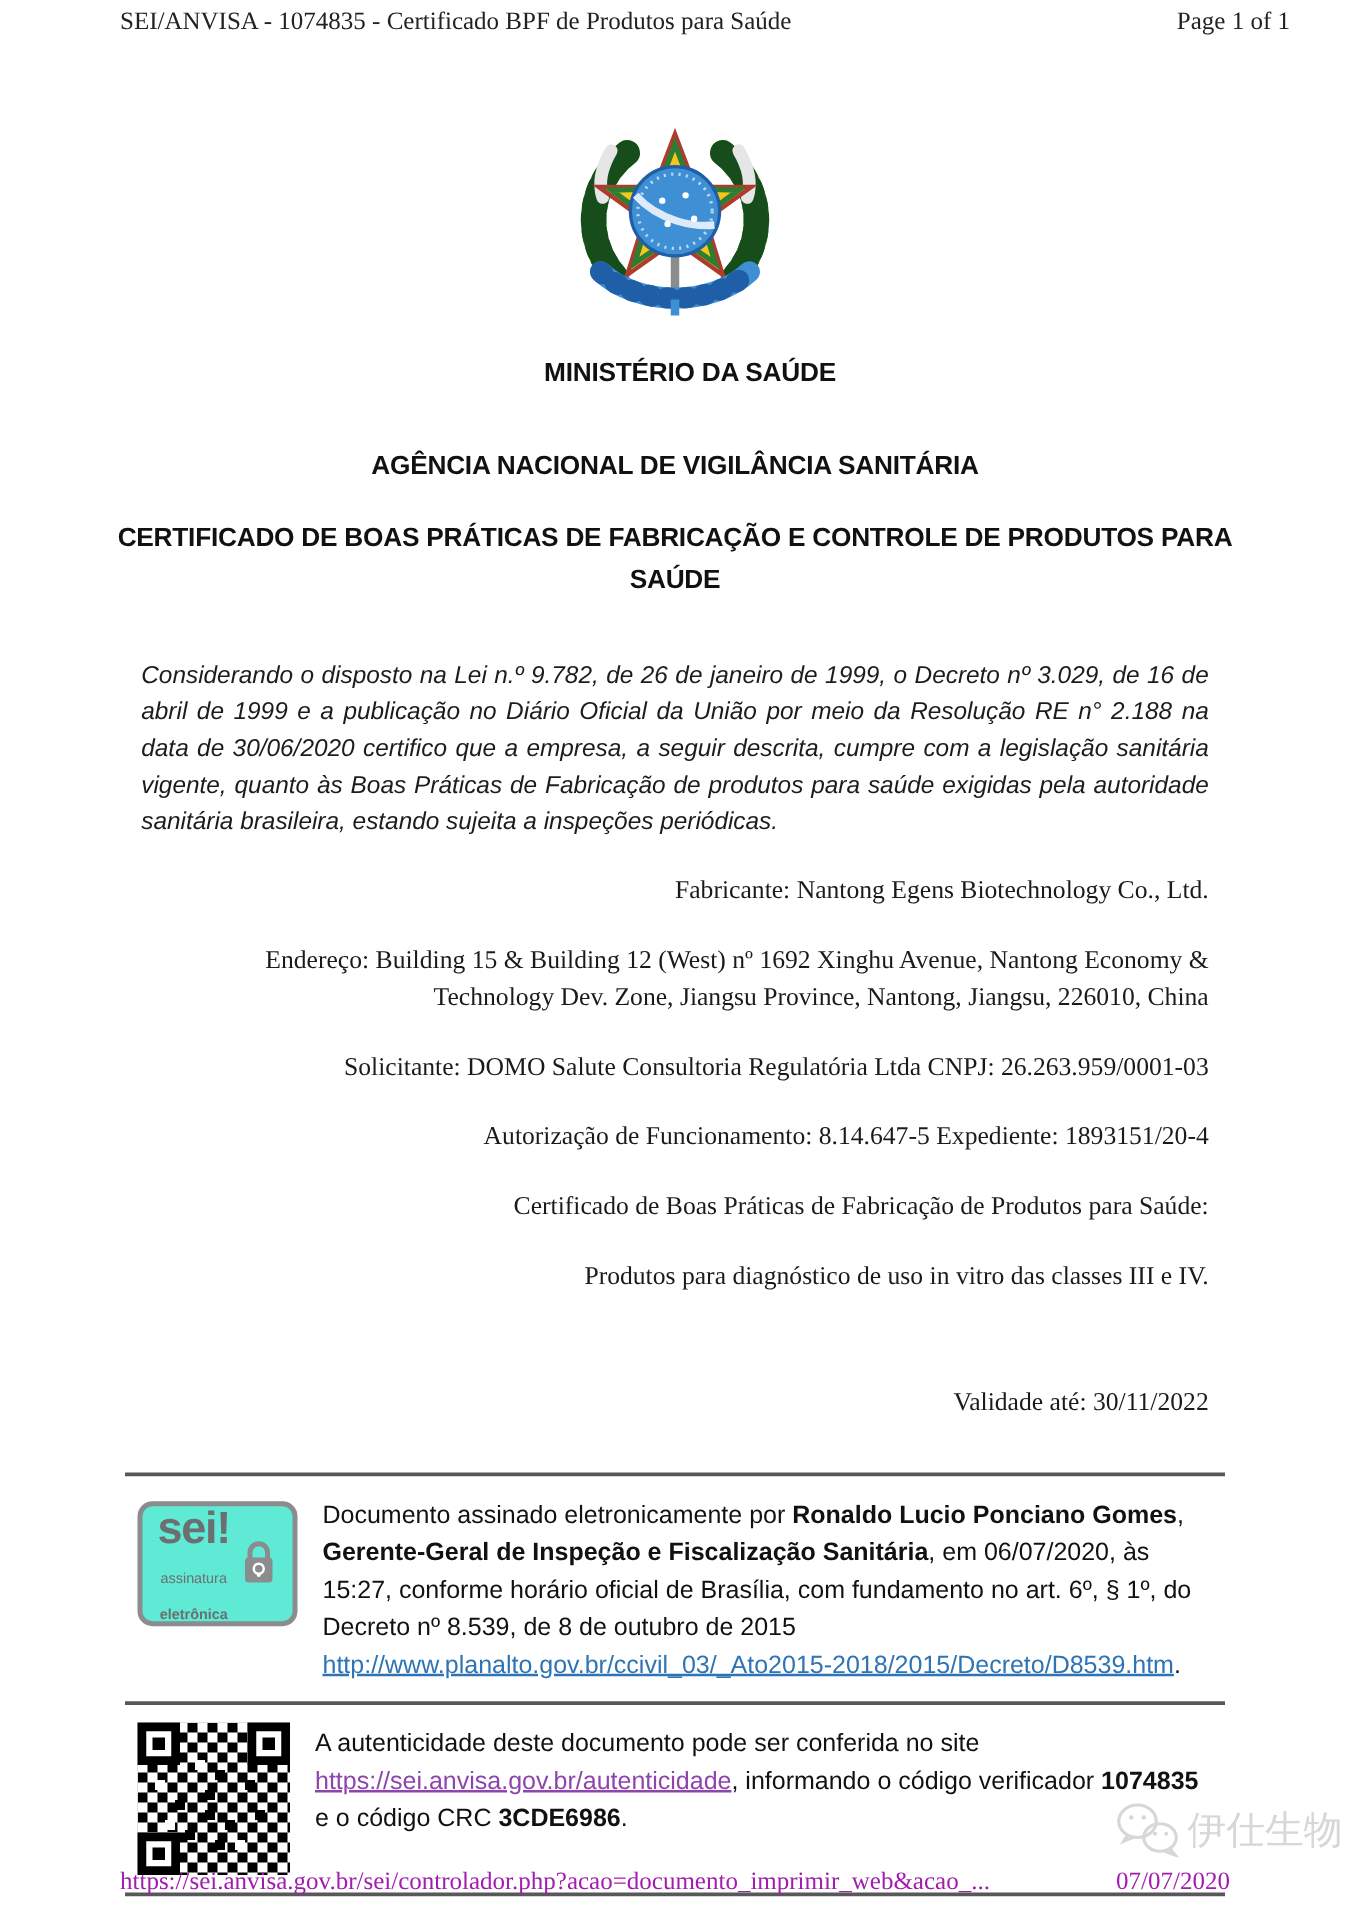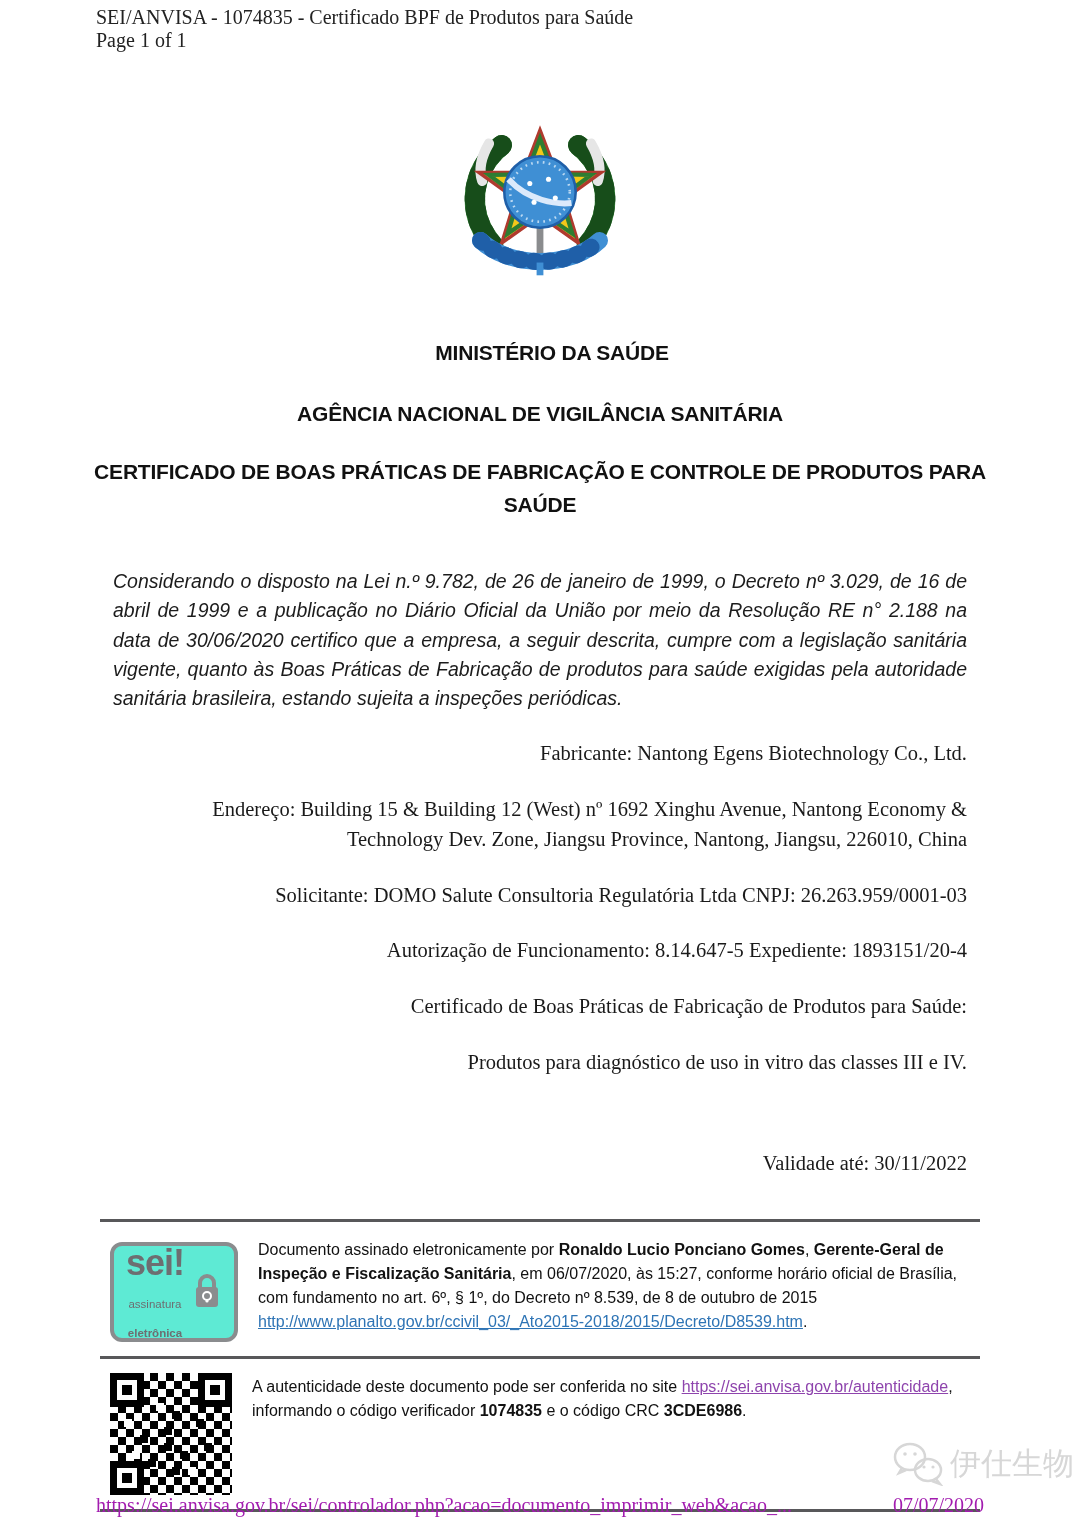--- a/index.html
+++ b/index.html
@@ -5,56 +5,56 @@
   * { margin:0; padding:0; box-sizing:border-box; }
   html,body { background:#ffffff; }
   .page {
     position:relative; width:1080px; height:1527px; margin:0 auto;
     background:#ffffff; overflow:hidden;
     font-family:"Liberation Serif", serif; color:#1a1a1a;
   }
   
   .hdr {
     display:flex; justify-content:space-between;
-    padding:6px 107px 0 96px; font-size:20px; color:#222;flex-direction:column;
+    padding:6px 48px 0 96px; font-size:20px; color:#222;
   }
   .ftr {
     position:absolute; left:96px; right:96px; bottom:10px;
     display:flex; justify-content:space-between; font-size:20px; color:#a21caf;
   }
   
   .arms { display:block; margin:66px auto 0 auto; width:170px; height:165px; }
   
   .h-sans {
     font-family:"Liberation Sans", sans-serif; font-weight:bold;
     text-align:center; font-size:21px; color:#111; letter-spacing:-0.2px;
   }
-  .h1 { margin-top:58px;padding-left:24px; }
-  .h2 { margin-top:37px; }
+  .h1 { margin-top:27px;padding-left:24px; }
+  .h2 { margin-top:50px; }
   .h3 { margin-top:30px; width:900px; margin-left:auto; margin-right:auto; line-height:1.55; }
   
   .preamble {
     margin:46px 113px 0 113px; text-align:justify;
     font-family:"Liberation Sans", sans-serif; font-style:italic;
     font-size:19.5px; line-height:1.5; color:#1c1c1c;
   }
   
   .fld { margin:26px 113px 0 113px; font-size:20.5px; line-height:1.45;text-align:right; }
   .two-col .c1 { display:inline-block; }
   .row-solic .c1 { width:567px; }
   .row-autor .c1 { width:475px; }
   .fld-validade { margin-top:72px; }
   
   .sig-table { margin:40px 100px 0 100px; border-top:3px solid #58585a; }
   .sig-row {
     display:flex; gap:20px; padding:14px 8px 14px 10px;
     border-bottom:3px solid #58585a; align-items:flex-start;
   }
   .sig-text {
-    font-family:"Liberation Sans", sans-serif; font-size:16px;
+    font-family:"Liberation Sans", sans-serif; font-size:20px;
     line-height:1.5; color:#111; flex:1; padding-top:2px;
   }
   .link-blue  { color:#2e74b5; text-decoration:underline; cursor:pointer; }
   .link-purple{ color:#8e44ad; text-decoration:underline; cursor:pointer; }
   
   .sei-badge {
     width:128px; min-width:128px; height:100px; margin-top:6px;
     border:4px solid #8a8c8e; border-radius:12px;
     display:flex; align-items:center; justify-content:center; gap:8px;
     color:#6d6e71; background:#5eead4;

